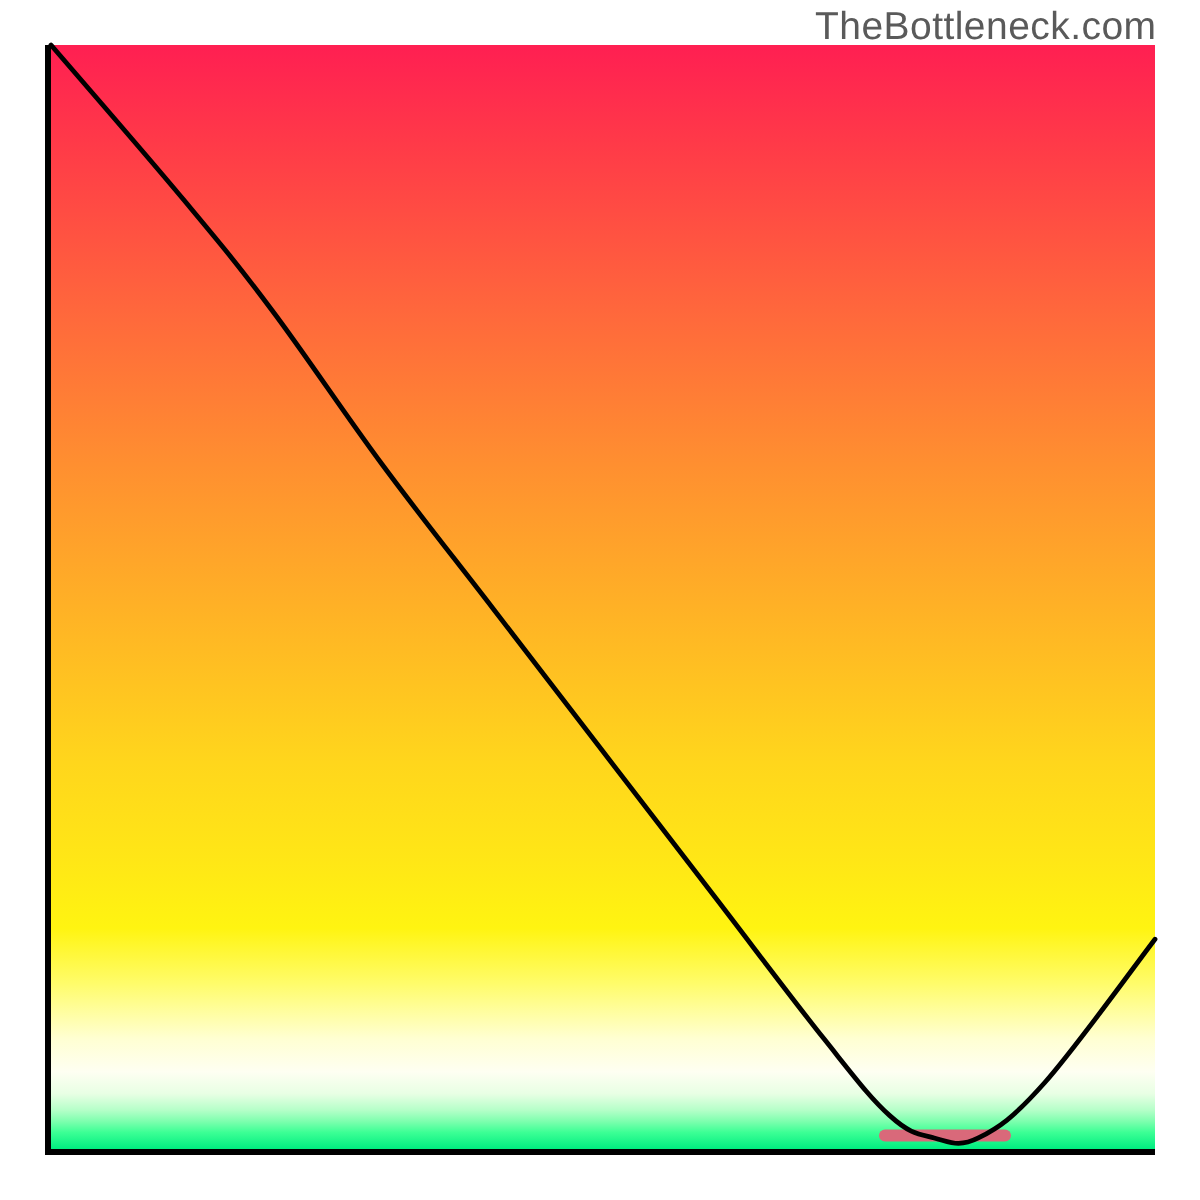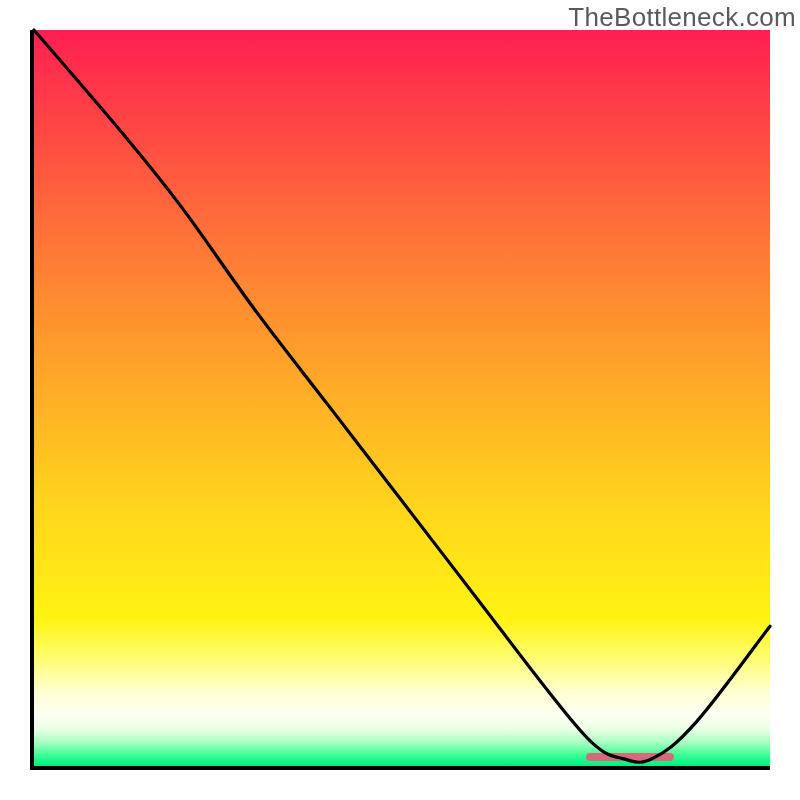--- a/index.html
+++ b/index.html
@@ -12,21 +12,21 @@
     font-family: Arial, Helvetica, sans-serif;
   }
   .chart-wrap {
     position: relative;
     width: 800px;
     height: 800px;
   }
   .watermark {
     position: absolute;
     top: 2px;
-    right: 4px;
+    right: 29px;
     font-size: 26px;
     font-weight: 500;
     color: #5a5a5a;
     letter-spacing: 0.3px;
     user-select: none;
   }
   .plot-area {
     position: absolute;
     left: 30px;
     top: 30px;

